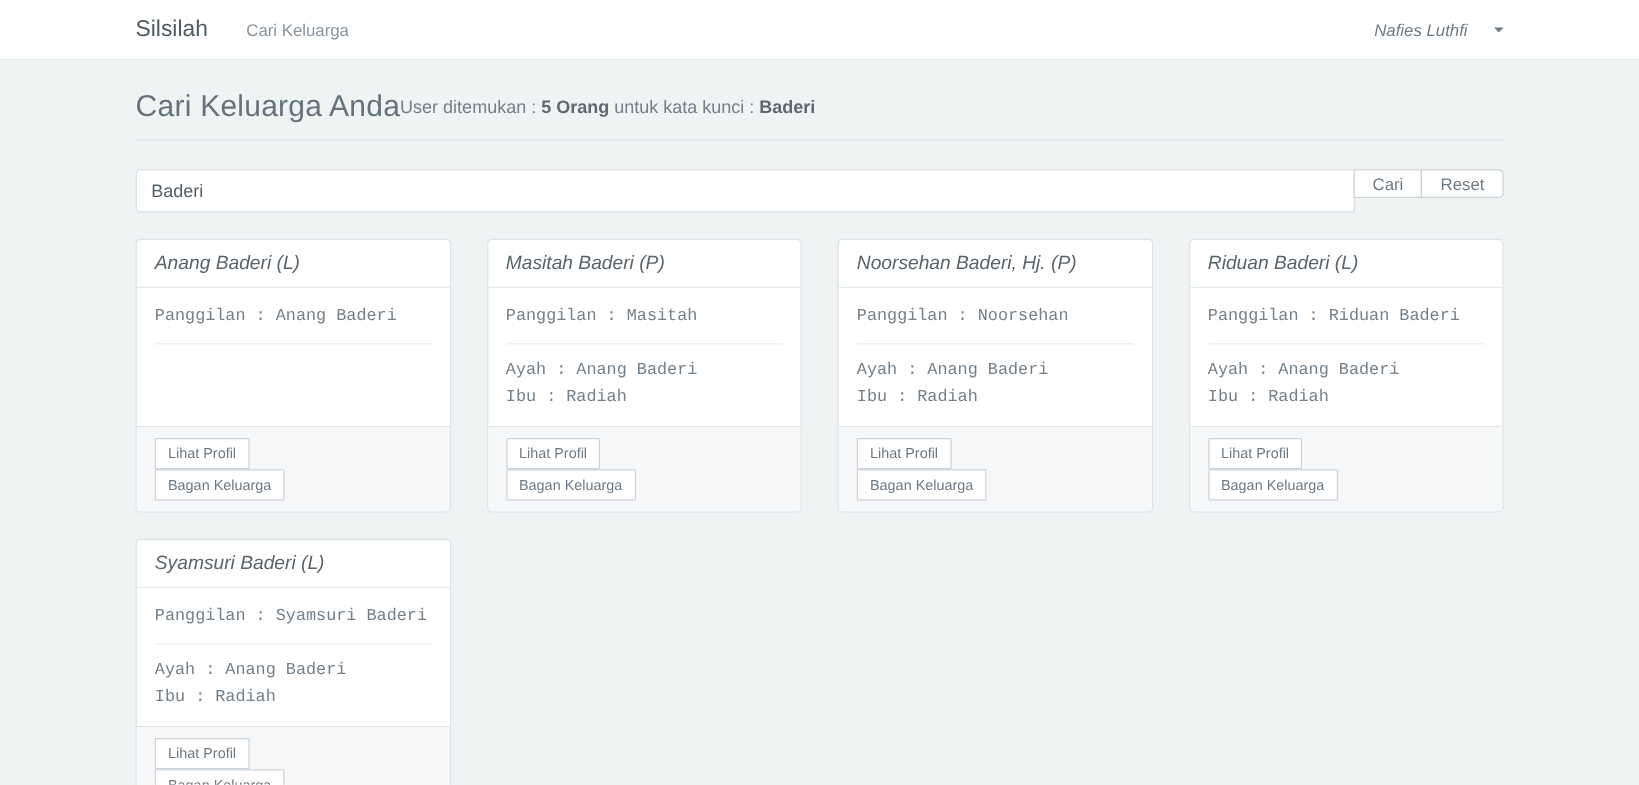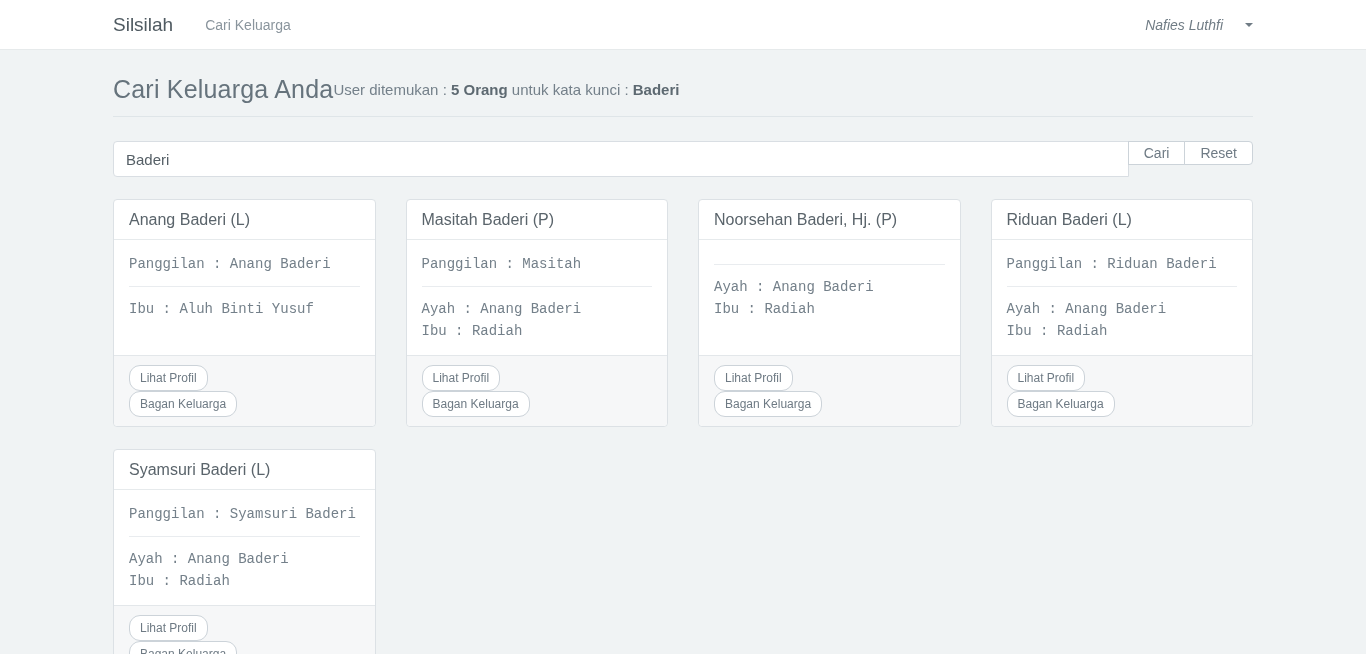--- a/index.html
+++ b/index.html
@@ -107,38 +107,39 @@
     border-radius: 4px;
     display: flex;
     flex-direction: column;
   }
   .card-header {
     padding: 9px 15px;
     font-size: 16px;
     color: #5a646b;
     border-bottom: 1px solid #e6eaec;
     line-height: 21px;
+    font-style: italic;
   }
   .card-body { padding: 13px 15px; flex: 1; font-family: Liberation Mono, monospace; }
   .card-body p { line-height: 22px; font-size: 14px; color: #74808a; }
   .card-body hr {
     border: none;
     border-top: 1px solid #e9ecef;
     margin: 11px 0;
   }
   .card-footer {
     background: #f6f7f8;
     border-top: 1px solid #e3e7ea;
     padding: 9px 15px;
     border-radius: 0 0 4px 4px;
   }
   .btn-sm {
     font-size: 12px;
     padding: 5px 10px;
-    border-radius: 11px;
+    border-radius: 1px;
     margin-right: 20px;
   }
 </style>
 </head>
 <body>
 
 <nav class="navbar">
   <div class="container">
     <a class="brand">Silsilah</a>
     <a class="nav-link">Cari Keluarga</a>
@@ -164,21 +165,20 @@
       <button class="btn btn-group-item btn-group-last">Reset</button>
     </div>
 
     <div class="cards-grid">
 
       <div class="card">
         <div class="card-header">Anang Baderi (L)</div>
         <div class="card-body">
           <p>Panggilan : Anang Baderi</p>
           <hr>
-          <p>Ibu : Aluh Binti Yusuf</p>
         </div>
         <div class="card-footer">
           <button class="btn btn-sm">Lihat Profil</button>
           <button class="btn btn-sm">Bagan Keluarga</button>
         </div>
       </div>
 
       <div class="card">
         <div class="card-header">Masitah Baderi (P)</div>
         <div class="card-body">
@@ -189,20 +189,21 @@
         </div>
         <div class="card-footer">
           <button class="btn btn-sm">Lihat Profil</button>
           <button class="btn btn-sm">Bagan Keluarga</button>
         </div>
       </div>
 
       <div class="card">
         <div class="card-header">Noorsehan Baderi, Hj. (P)</div>
         <div class="card-body">
+          <p>Panggilan : Noorsehan</p>
           <hr>
           <p>Ayah : Anang Baderi</p>
           <p>Ibu : Radiah</p>
         </div>
         <div class="card-footer">
           <button class="btn btn-sm">Lihat Profil</button>
           <button class="btn btn-sm">Bagan Keluarga</button>
         </div>
       </div>
 

